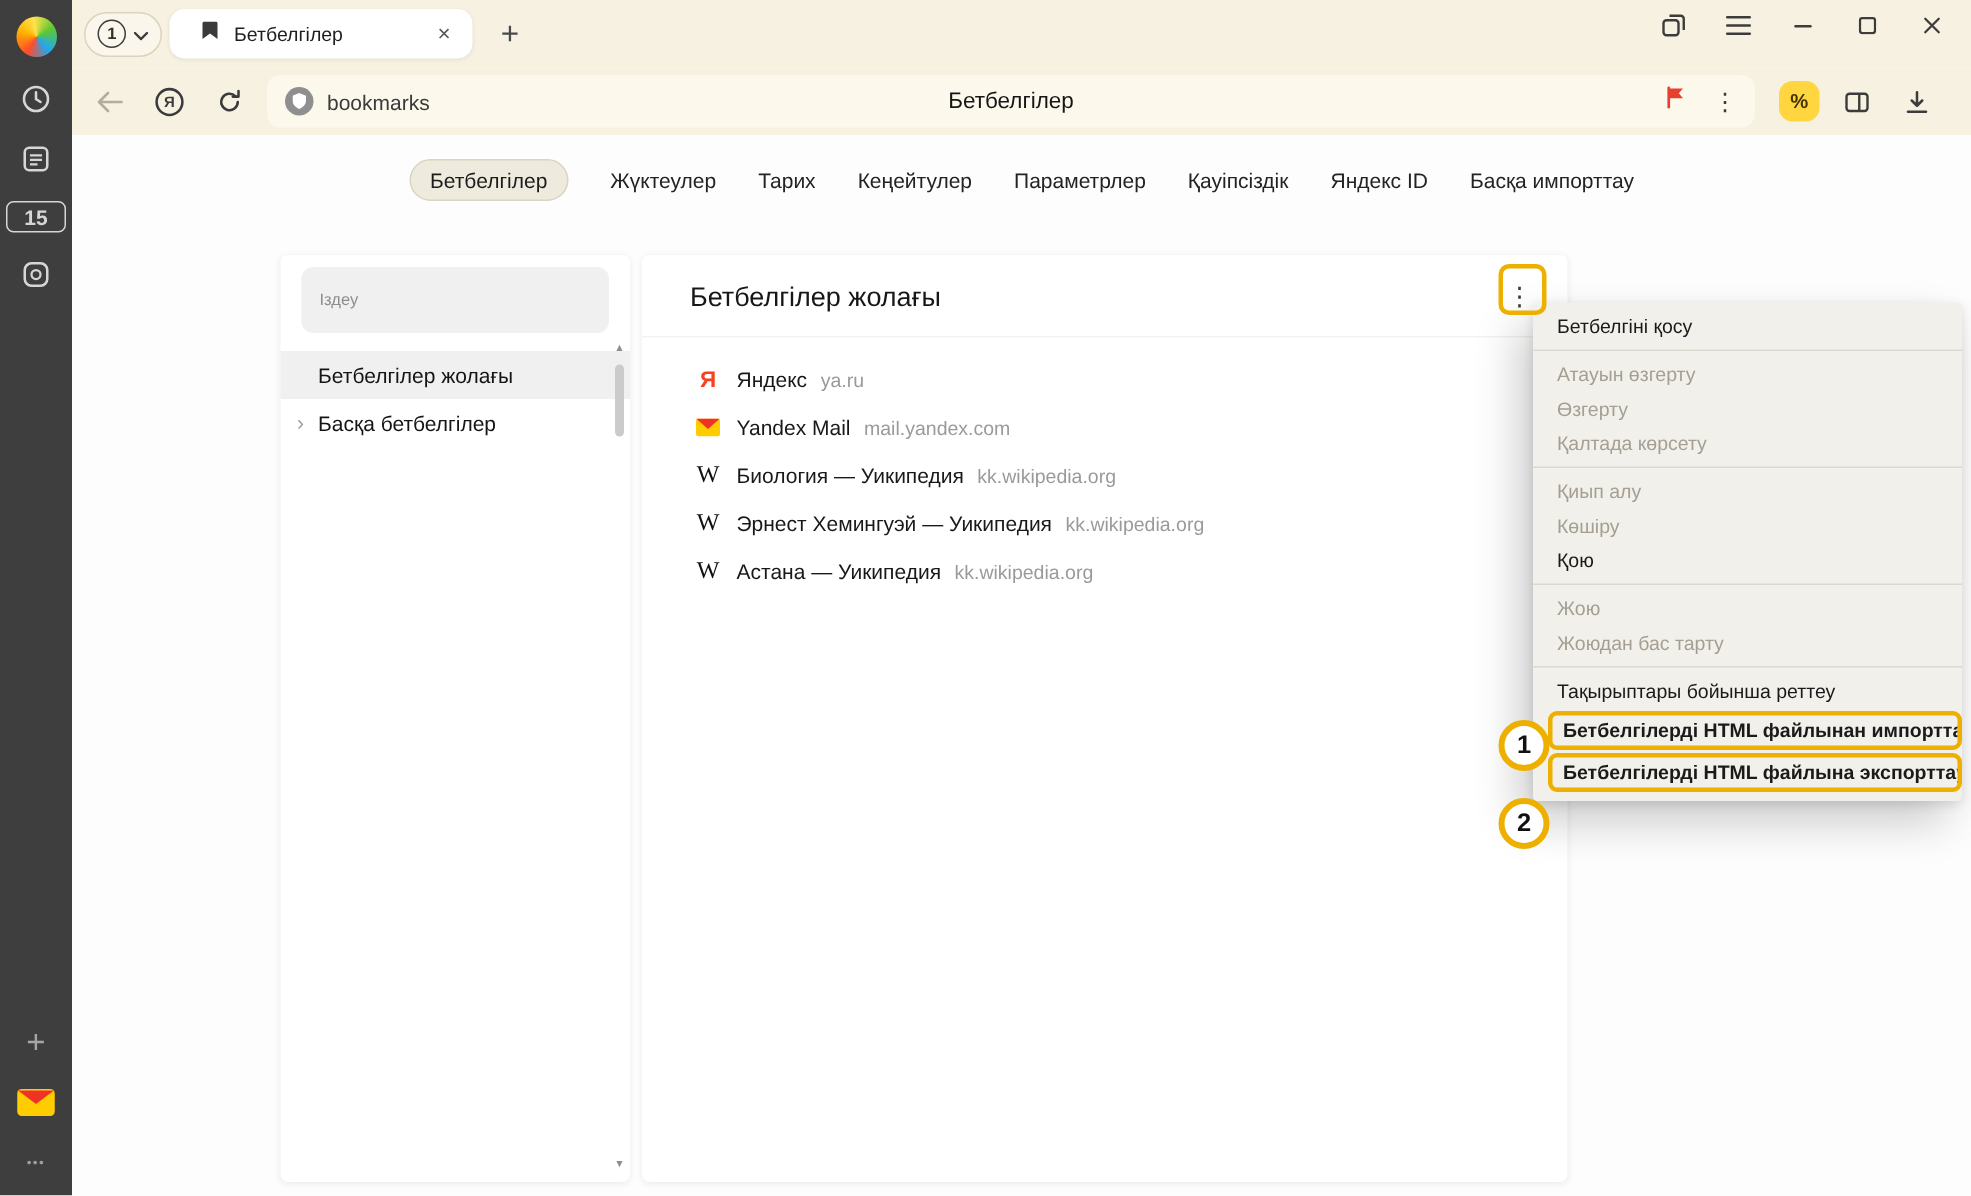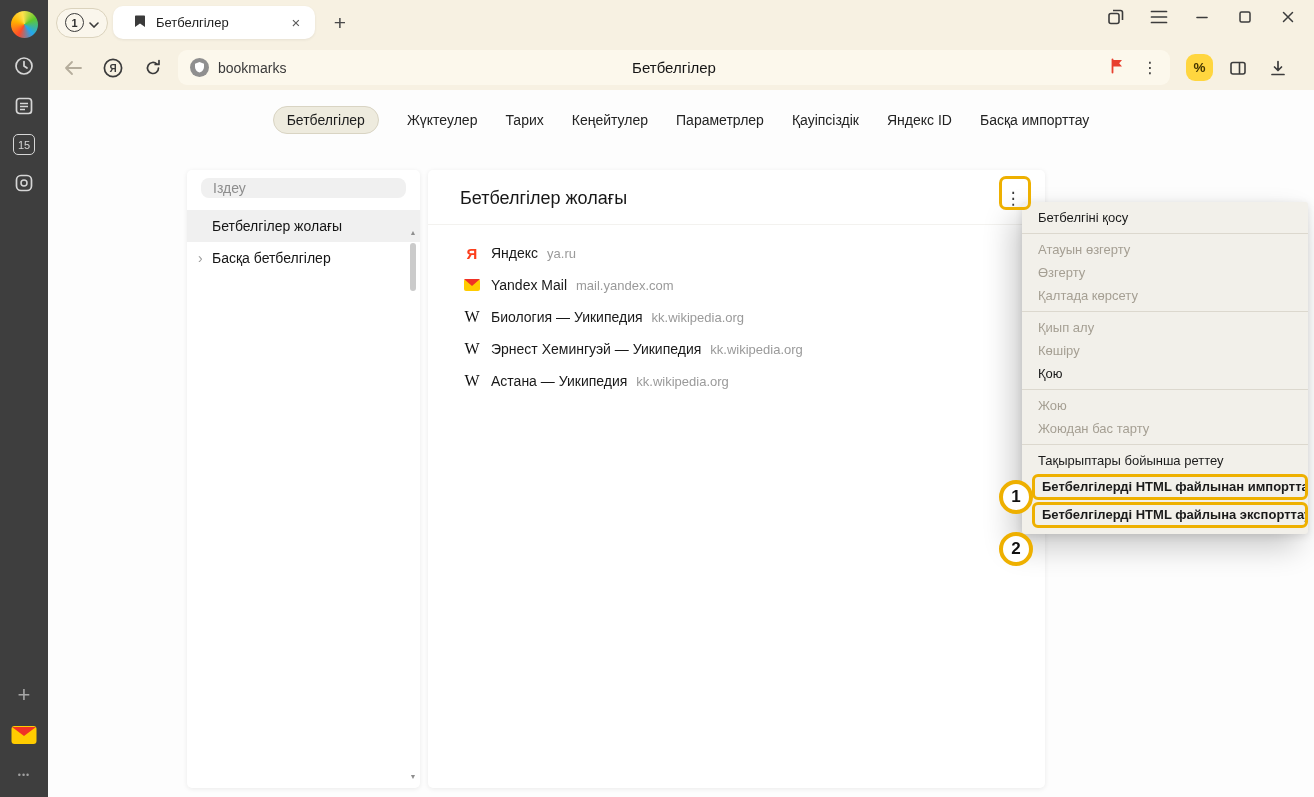--- a/index.html
+++ b/index.html
@@ -3,21 +3,21 @@
 <meta charset="utf-8">
 <style>
 *{margin:0;padding:0;box-sizing:border-box;}
 html,body{width:1314px;height:797px;overflow:hidden;}
 body{font-family:"Liberation Sans","DejaVu Sans",sans-serif;background:#fdfdfd;position:relative;color:#1c1c1c;}
 
 
 .sidebar{position:absolute;left:0;top:0;width:48px;height:797px;background:#3e3e3e;display:flex;flex-direction:column;align-items:center;padding:11px 0 10px;gap:16px;z-index:30;}
 .s-logo{width:27px;height:27px;border-radius:50%;background:conic-gradient(from 210deg,#ff4b2b,#ffb400 80deg,#ffe14d 140deg,#5fc92e 210deg,#22a7f0 290deg,#ff4b2b 360deg);}
 .s-btn{display:flex;align-items:center;justify-content:center;width:26px;height:24px;color:#d6d6d6;}
-.s-cal{width:22px;height:21px;border:1.6px solid #d6d6d6;border-radius:5px;font-size:11px;display:flex;align-items:center;justify-content:center;color:#d6d6d6;}
+.s-cal{width:40px;height:21px;border:1.6px solid #d6d6d6;border-radius:5px;font-size:14px;display:flex;align-items:center;justify-content:center;color:#d6d6d6;font-weight:bold;}
 .s-spacer{flex:1;}
 .s-plus{font-size:22px;color:#a6a6a6;line-height:20px;}
 .s-dots{font-size:9px;letter-spacing:1px;color:#9f9f9f;}
 
 
 .tabbar{position:absolute;left:48px;top:0;right:0;height:45px;background:#f7f1e2;display:flex;align-items:center;}
 .tab-counter{margin-left:8px;width:52px;height:30px;border:1px solid #dbd3bd;border-radius:15px;display:flex;align-items:center;justify-content:center;gap:5px;background:rgba(255,255,255,.35);}
 .count-circle{width:19px;height:19px;border:1.7px solid #3b3b3b;border-radius:50%;font-size:11px;font-weight:700;display:flex;align-items:center;justify-content:center;color:#303030;}
 .tab{margin-left:5px;width:202px;height:33px;background:#fff;border-radius:10px;display:flex;align-items:center;padding:0 10px 0 20px;box-shadow:0 1px 3px rgba(0,0,0,.07);}
 .tab-label{font-size:13px;color:#1e1e1e;margin-left:9px;}
@@ -40,21 +40,21 @@
 
 .content{position:absolute;left:48px;top:90px;right:0;bottom:0;background:#fdfdfd;}
 .page-tabs{position:absolute;top:16px;left:0;right:0;display:flex;justify-content:center;align-items:center;gap:28px;font-size:14px;color:#232323;}
 .ptab{padding:5px 0;}
 .ptab.active{background:#eeebde;border:1px solid #d9d4c3;border-radius:15px;padding:5px 13px;color:#1c1c1c;}
 
 .card{position:absolute;background:#fff;border-radius:5px;box-shadow:0 1px 5px rgba(0,0,0,.08);}
 .folders{left:139px;top:80px;width:233px;height:618px;}
 .bookmarks{left:380px;top:80px;width:617px;height:618px;}
 
-.search-input{display:block;width:205px;margin:8px 14px 12px;height:20px;background:#f0f0f0;border:none;border-radius:8px;padding:0 12px;font-size:14px;font-family:inherit;color:#333;}
+.search-input{display:block;width:205px;margin:8px 14px 12px;height:44px;background:#f0f0f0;border:none;border-radius:8px;padding:0 12px;font-size:11px;font-family:inherit;color:#333;}
 .search-input::placeholder{color:#8d8d8d;}
 .folder-item{position:relative;height:32px;display:flex;align-items:center;padding-left:25px;font-size:14px;color:#151515;}
 .folder-item.selected{background:#f0f0f0;}
 .folder-chev{position:absolute;left:11px;top:50%;transform:translateY(-52%);color:#9c9c9c;font-size:14px;line-height:1;}
 .panel-scroll{position:absolute;right:1px;top:58px;bottom:6px;width:12px;display:flex;flex-direction:column;align-items:center;}
 .scroll-arrow{font-size:7px;color:#8e8e8e;line-height:10px;}
 .scroll-thumb{width:6px;height:48px;background:#cbcbcb;border-radius:3px;margin-top:5px;}
 .scroll-bottom{margin-top:auto;}
 
 .bm-header{display:flex;align-items:center;padding:14px 18px 12px 32px;border-bottom:1px solid #f3f2ef;}

